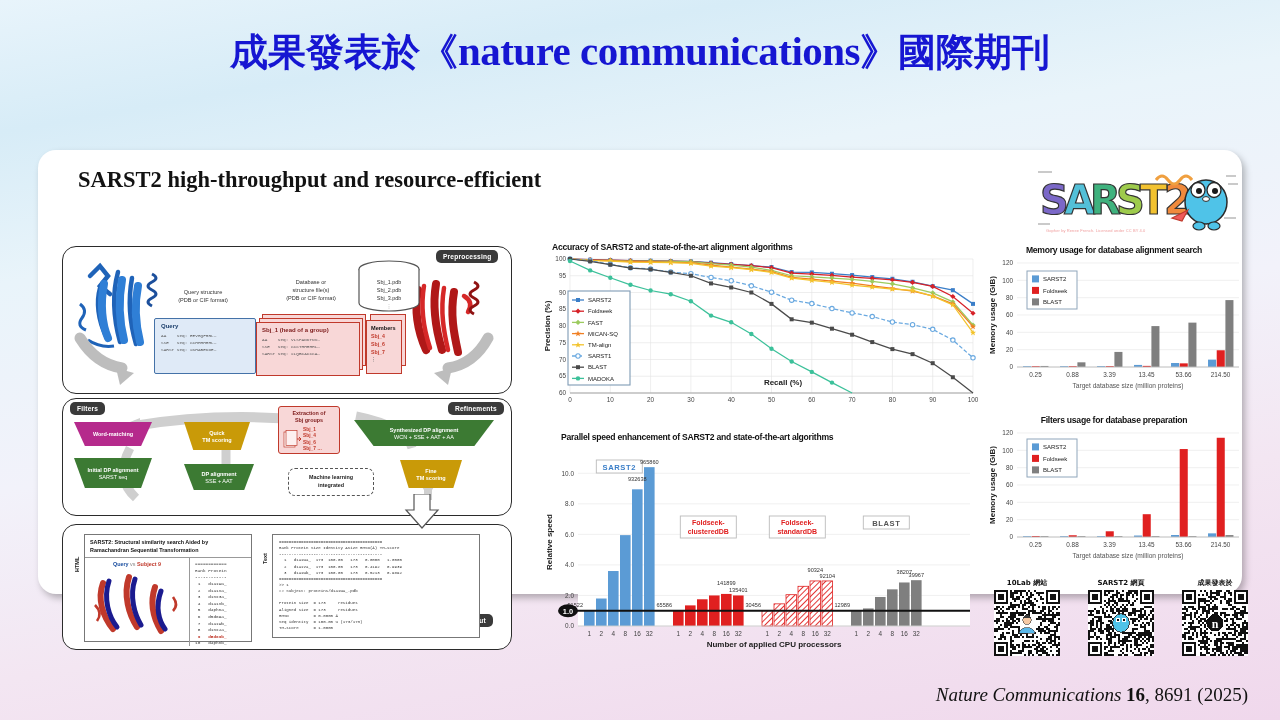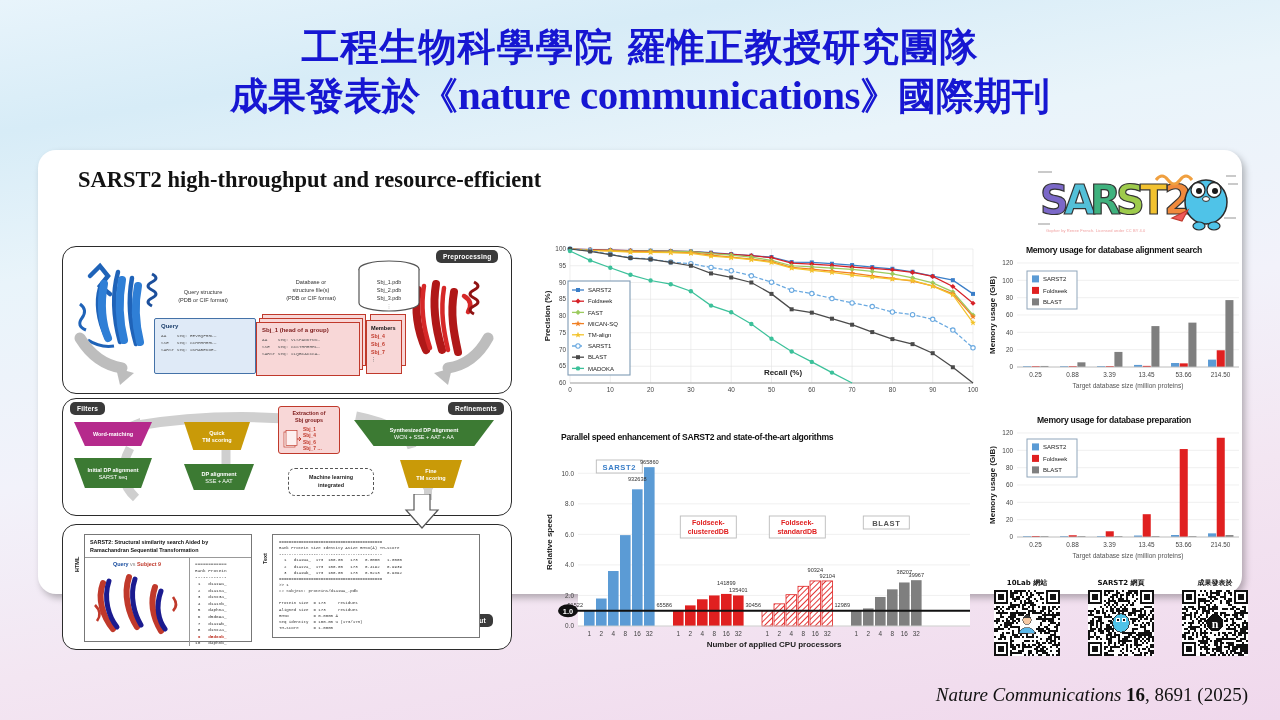--- a/index.html
+++ b/index.html
@@ -114,21 +114,20 @@
     position: absolute; right: 32px; bottom: 14px;
     font-family: "Liberation Serif", serif; font-size: 19px; color: #111;
   }
   .footer .jn { font-style: italic; }
   .footer .vol { font-weight: bold; font-style: normal; }
 </style>
 </head>
 <body>
 
 <div class="header">
-  <div class="line1">工程生物科學學院  羅惟正教授研究團隊</div>
   <div class="line2"><span>成果發表於《</span><span class="nat">nature communications</span><span>》國際期刊</span></div>
 </div>
 
 <div class="poster">
 
   <div class="poster-title">
     <span>SARST2 high-throughput and resource-efficient</span>
   </div>
 
   <div class="logo-box">
@@ -370,20 +369,21 @@
 Seq identity  = 100.00 % (173/173)
 TM-score      = 1.0000
 
 Query    1  EEVRQFRRLFAQLAGDDMEVSATELMNILN 30
             EEVRQFRRLFAQLAGDDMEVSATELMNILN 30
 Subject  1  EEVRQFRRLFAQLAGDDMEVSATELMNILN 30</pre>
     </div>
   </div>
 
   <div class="acc-chart">
+    <div class="chart-title" style="margin-left:14px;">Accuracy of SARST2 and state-of-the-art alignment algorithms</div>
     <svg id="svg-accuracy" width="440" height="170" style="display:block;margin-top:1px">
         <rect x="32" y="6" width="403" height="134" fill="#fff"></rect>
         <line x1="32" y1="140" x2="435" y2="140" stroke="#e2e2e2" stroke-width="0.6"></line>
         <text x="28" y="142" text-anchor="end" class="axis-label">60</text>
         <line x1="32" y1="123.25" x2="435" y2="123.25" stroke="#e2e2e2" stroke-width="0.6"></line>
         <text x="28" y="125.25" text-anchor="end" class="axis-label">65</text>
         <line x1="32" y1="106.5" x2="435" y2="106.5" stroke="#e2e2e2" stroke-width="0.6"></line>
         <text x="28" y="108.5" text-anchor="end" class="axis-label">70</text>
         <line x1="32" y1="89.75" x2="435" y2="89.75" stroke="#e2e2e2" stroke-width="0.6"></line>
         <text x="28" y="91.75" text-anchor="end" class="axis-label">75</text>
@@ -784,21 +784,21 @@
         <rect x="49" y="20.4" width="7" height="7" fill="#5b9bd5"></rect>
         <text x="60" y="26.4" class="legend-txt">SARST2</text>
         <rect x="49" y="31.9" width="7" height="7" fill="#e02020"></rect>
         <text x="60" y="37.9" class="legend-txt">Foldseek</text>
         <rect x="49" y="43.4" width="7" height="7" fill="#7f7f7f"></rect>
         <text x="60" y="49.4" class="legend-txt">BLAST</text>
       </svg>
   </div>
 
   <div class="mem2">
-    <div class="chart-title" style="text-align:center;">Memory usage for database preparation</div>
+    <div class="chart-title" style="text-align:center;">Filters usage for database preparation</div>
     <svg id="svg-mem2" width="262" height="144" style="display:block;">
         <rect x="34" y="8" width="222" height="104" fill="#fff"></rect>
         <line x1="34" y1="112" x2="256" y2="112" stroke="#e6e6e6" stroke-width="0.6"></line>
         <text x="30" y="114.4" text-anchor="end" class="axis-label">0</text>
         <line x1="34" y1="94.66666666666667" x2="256" y2="94.66666666666667" stroke="#e6e6e6" stroke-width="0.6"></line>
         <text x="30" y="97.06666666666668" text-anchor="end" class="axis-label">20</text>
         <line x1="34" y1="77.33333333333334" x2="256" y2="77.33333333333334" stroke="#e6e6e6" stroke-width="0.6"></line>
         <text x="30" y="79.73333333333335" text-anchor="end" class="axis-label">40</text>
         <line x1="34" y1="60" x2="256" y2="60" stroke="#e6e6e6" stroke-width="0.6"></line>
         <text x="30" y="62.4" text-anchor="end" class="axis-label">60</text>

